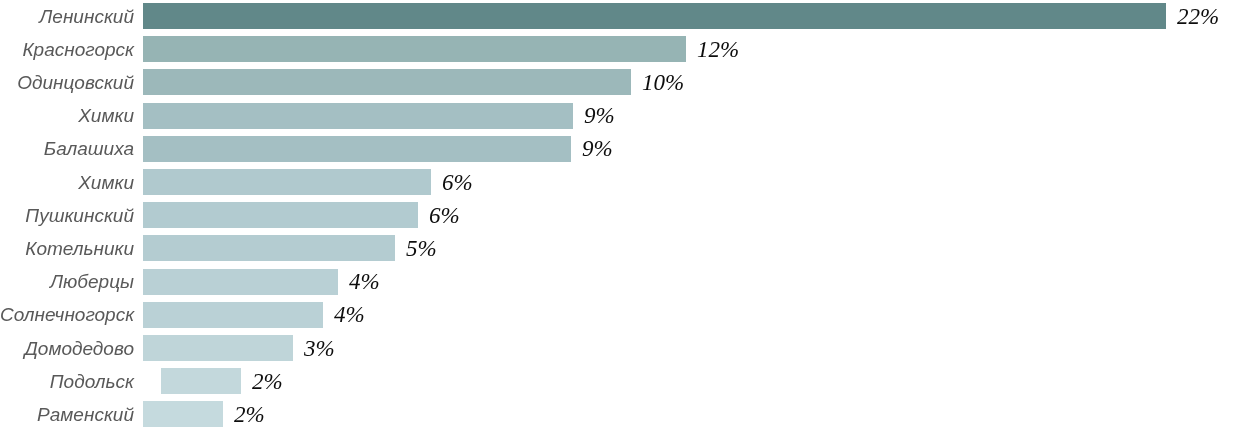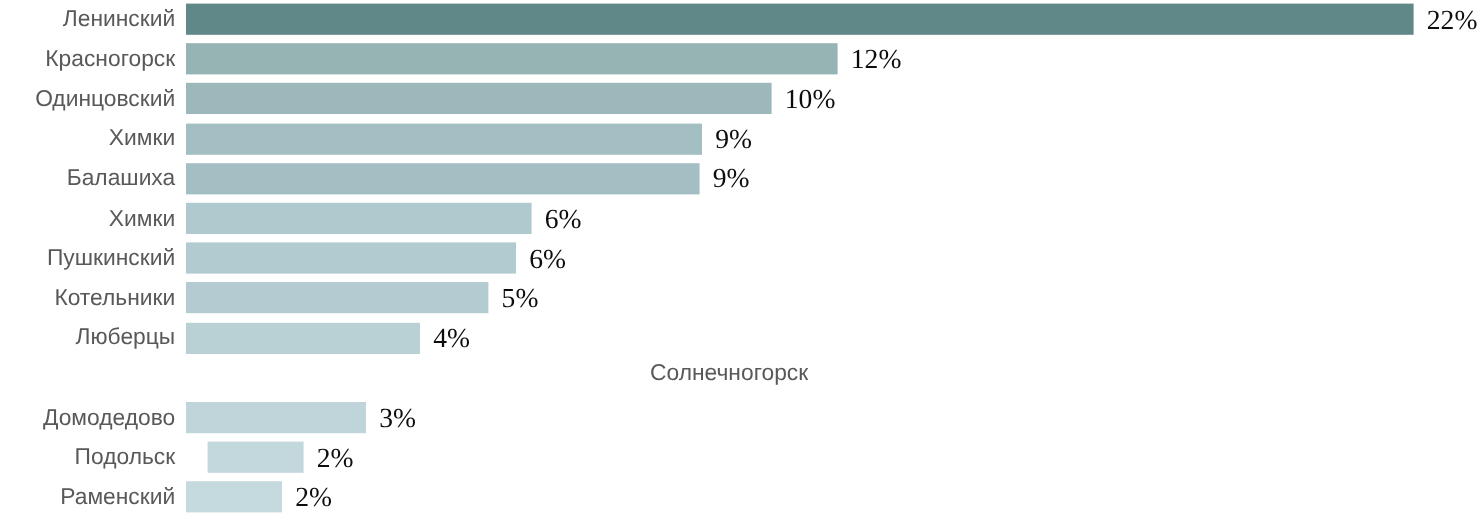--- a/index.html
+++ b/index.html
@@ -14,24 +14,25 @@
     font-family: "Liberation Sans", sans-serif;
   }
   #chart {
     position: relative;
     width: 1237px;
     height: 434px;
     background: #ffffff;
   }
   .row {
     position: absolute;
-    left: 12px;
+    left: 0;
     width: 1198px;
     display: flex;
     align-items: center;
+    font-style: italic;
   }
   .cat-label {
     width: 143px;
     flex: 0 0 143px;
     text-align: right;
     padding-right: 9px;
     box-sizing: border-box;
     color: #595959;
     font-size: 19px;
     line-height: 1;
@@ -118,21 +119,21 @@
         <div class="val-label" style="color: rgb(13, 13, 13);">5%</div>
       </div>
     </div>
     <div class="row" style="top: 268.6px; height: 26px;">
       <div class="cat-label">Люберцы</div>
       <div class="bar-area">
         <div class="bar" style="width: 195px; background: rgb(185, 208, 213);"></div>
         <div class="val-label" style="color: rgb(13, 13, 13);">4%</div>
       </div>
     </div>
-    <div class="row" style="top: 301.8px; height: 26px; flex-direction: column;">
+    <div class="row" style="top: 301.8px; height: 26px;">
       <div class="cat-label">Солнечногорск</div>
       <div class="bar-area">
         <div class="bar" style="width: 180px; background: rgb(186, 209, 214);"></div>
         <div class="val-label" style="color: rgb(13, 13, 13);">4%</div>
       </div>
     </div>
     <div class="row" style="top: 335px; height: 26px;">
       <div class="cat-label">Домодедово</div>
       <div class="bar-area">
         <div class="bar" style="width: 150px; background: rgb(191, 213, 217);"></div>

